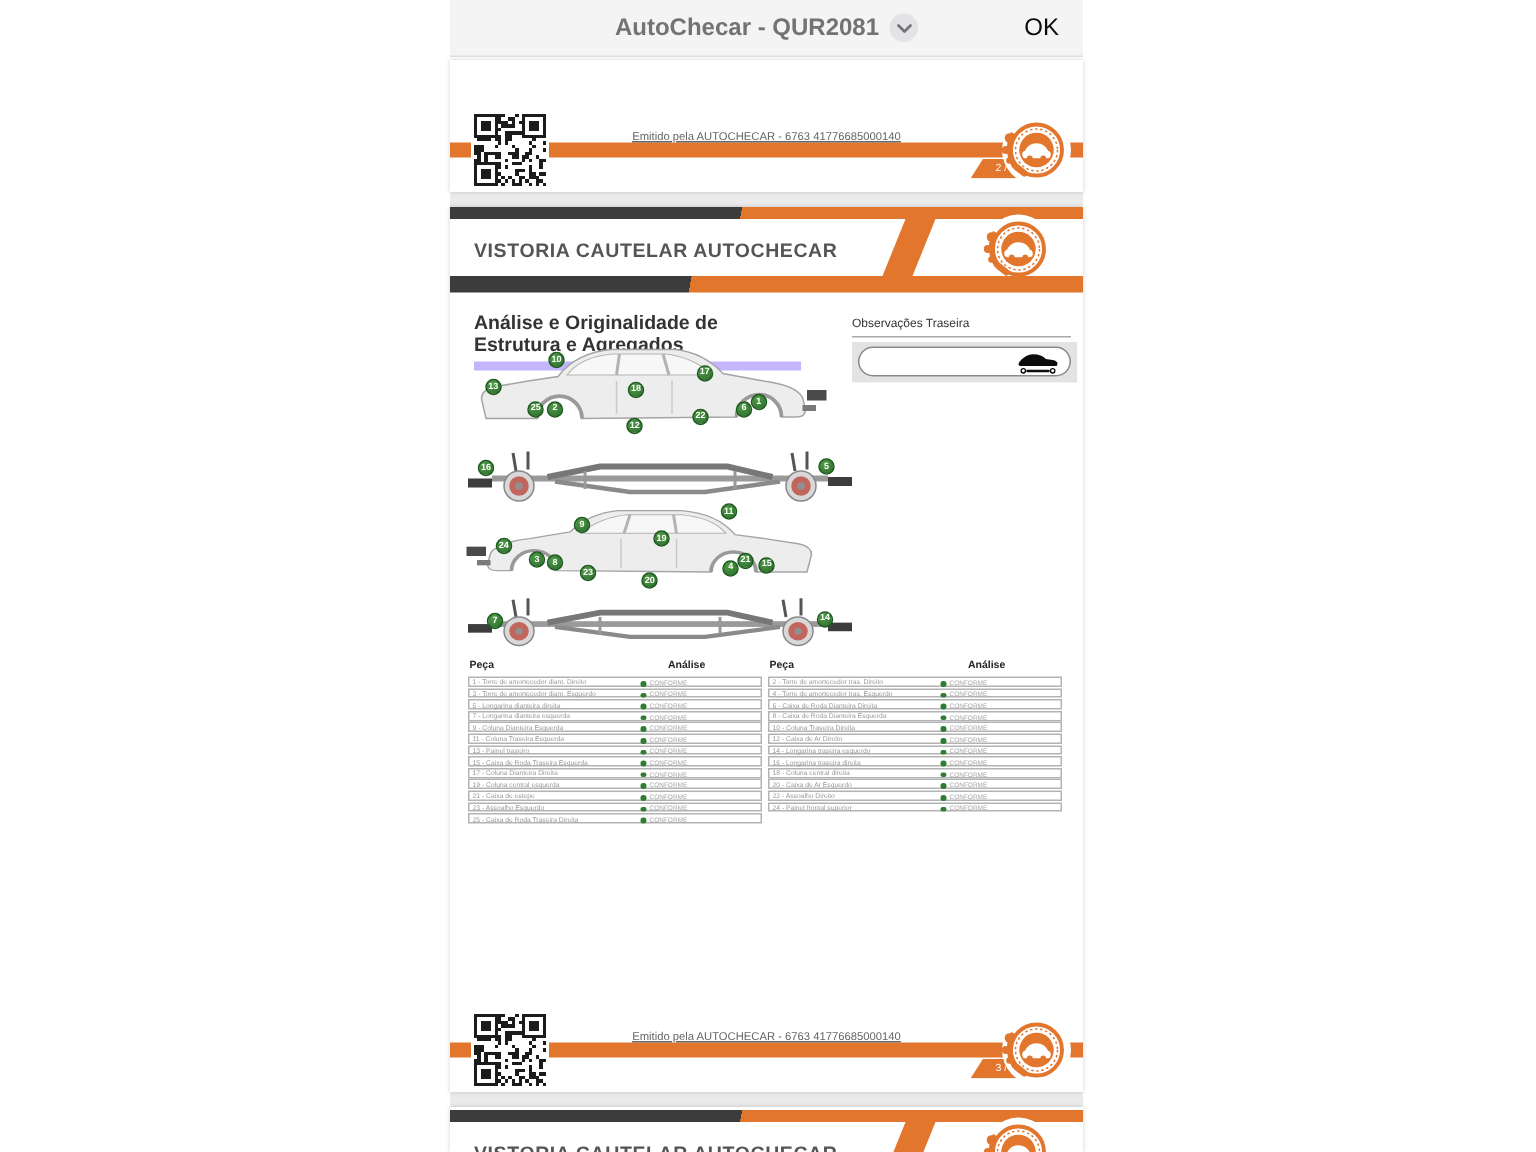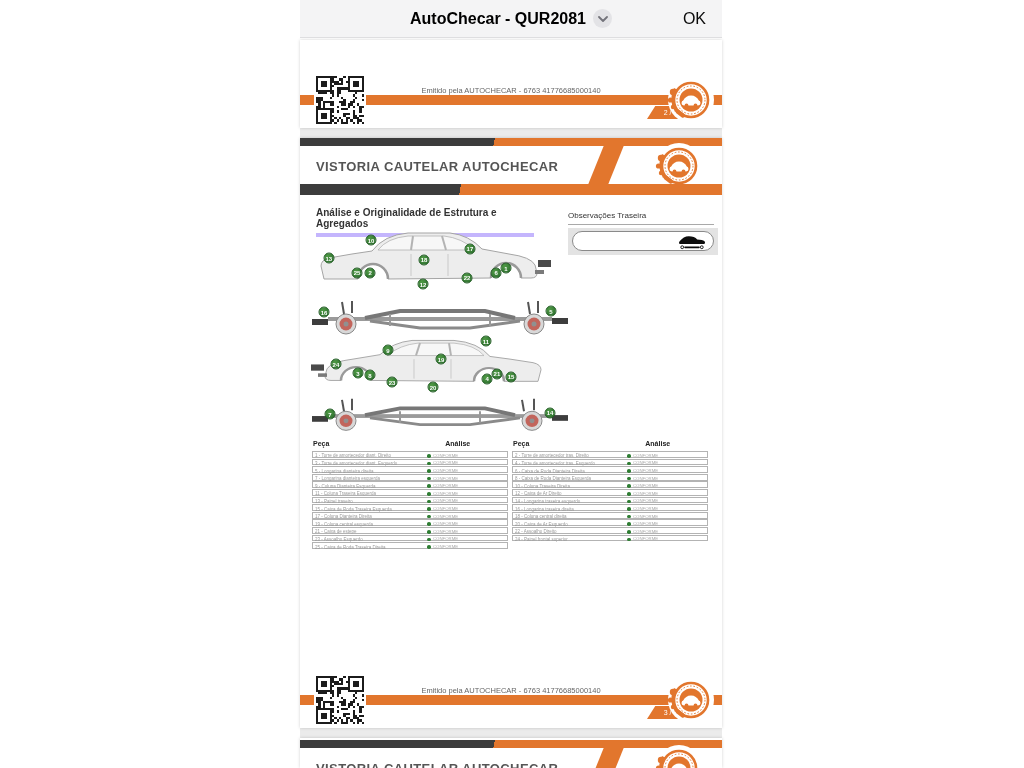--- a/index.html
+++ b/index.html
@@ -1,21 +1,21 @@
 <!DOCTYPE html>
 <html><head>
 <meta charset="utf-8">
 <style>
   html,body{margin:0;padding:0;}
   body{width:1024px;height:768px;background:#fff;font-family:"Liberation Sans",sans-serif;position:relative;overflow:hidden;}
   .app{position:absolute;left:300px;top:0;width:422px;height:768px;background:#fff;}
 
   
   .topbar{position:absolute;top:0;left:0;width:100%;height:37px;background:#f4f4f5;border-bottom:1px solid #dedee0;display:flex;align-items:center;justify-content:center;gap:7px;z-index:30;}
-  .topbar-title{font-size:16px;font-weight:bold;color:#000000;}
+  .topbar-title{font-size:16px;font-weight:bold;color:#737373;}
   .chevron-btn{width:19px;height:19px;border-radius:50%;background:#e3e3e6;display:flex;align-items:center;justify-content:center;cursor:pointer;}
   .ok-btn{position:absolute;right:16px;top:0;height:37px;display:flex;align-items:center;font-size:16px;color:#0b0b0b;cursor:pointer;}
 
   
   .page-gap{position:absolute;left:0;width:422px;background:#ebebeb;}
   .gap1{top:128px;height:10px;}
   .gap2{top:728px;height:10px;}
   .page{position:absolute;left:0;width:422px;background:#fff;box-shadow:0 0 3px rgba(0,0,0,.18);}
   .page2{top:40px;height:88px;}
   .page3{top:138px;height:590px;overflow:hidden;}
@@ -24,21 +24,21 @@
   
   .doc-header{position:absolute;top:0;left:0;width:100%;height:57px;background:#fff;}
   .page4 .doc-header{top:2px;}
   .hdr-stripe-top{position:absolute;top:0;left:0;width:100%;height:8px;background:linear-gradient(100deg,#3c3c3c 0 46%,#e2762d 46% 100%);}
   .hdr-stripe-bottom{position:absolute;top:46px;left:0;width:100%;height:11px;background:linear-gradient(100deg,#3c3c3c 0 38%,#e2762d 38% 100%);}
   .hdr-title{position:absolute;left:16px;top:21px;font-size:13px;font-weight:bold;color:#555;letter-spacing:.4px;}
   .hdr-diag{position:absolute;top:8px;left:296px;width:20px;height:38px;background:#e2762d;transform:skewX(-22deg);}
   .hdr-logo{position:absolute;left:350px;top:2px;width:52px;height:52px;}
 
   
-  .section-title{position:absolute;left:16px;top:69px;width:218px;font-size:10px;font-weight:bold;color:#333;border-bottom:4px solid #c4b5fd;padding-bottom:4px;}
+  .section-title{position:absolute;left:16px;top:69px;width:218px;font-size:13px;font-weight:bold;color:#333;border-bottom:6px solid #c4b5fd;padding-bottom:4px;}
   .obs-label{position:absolute;left:268px;top:73px;width:146px;font-size:8px;color:#333;border-bottom:1px solid #a9a9a9;padding-bottom:4px;}
   .obs-box{position:absolute;left:268px;top:90px;width:150px;height:27px;background:#e3e3e3;}
   .obs-pill{position:absolute;left:4px;top:3px;right:4px;bottom:4px;background:#fff;border:1px solid #8a8a8a;border-radius:10px;}
   .obs-car{position:absolute;right:6px;top:2px;width:30px;height:16px;}
 
   
   .diagram{position:absolute;}
   .diagram > svg.art{position:absolute;inset:0;width:100%;height:100%;}
   .d1{left:12px;top:90px;width:240px;height:72px;}
   .d2{left:10px;top:160px;width:260px;height:44px;}
@@ -61,21 +61,21 @@
   .trow-label{position:absolute;left:2px;top:.4px;font-size:6px;color:#999;white-space:nowrap;transform:scale(.75);transform-origin:0 50%;}
   .trow-status{position:absolute;left:59%;top:.9px;display:flex;align-items:center;gap:1.5px;}
   .dot{width:3.6px;height:3.6px;border-radius:50%;background:#2e7d32;flex:none;}
   .status-text{font-size:6px;color:#a8a8a8;transform:scale(.72);transform-origin:0 50%;}
 
   
   .doc-footer{position:absolute;left:0;width:100%;height:60px;}
   .page2 .doc-footer{top:34px;}
   .page3 .doc-footer{top:536px;}
   .f-bar{position:absolute;top:21px;left:0;right:0;height:10px;background:#e2762d;}
-  .f-text{position:absolute;top:12px;left:0;right:0;text-align:center;font-size:7.5px;color:#666;}
+  .f-text{position:absolute;top:12px;left:0;right:0;text-align:center;font-size:7.5px;color:#666;text-decoration:underline;}
   .f-qr{position:absolute;left:14px;top:0;width:52px;height:52px;background:#fff;padding:2px;box-sizing:border-box;}
   .f-badge{position:absolute;left:347px;top:32px;width:46px;height:13px;background:#e2762d;
     clip-path:polygon(18% 0,100% 0,100% 100%,0 100%);border-radius:0 6px 6px 0;
     color:#fff;font-size:7px;display:flex;align-items:center;justify-content:center;padding-left:5px;box-sizing:border-box;}
   .f-logo{position:absolute;left:362px;top:0;width:52px;height:52px;}
 </style>
 </head>
 <body>
 
 <div class="app">

